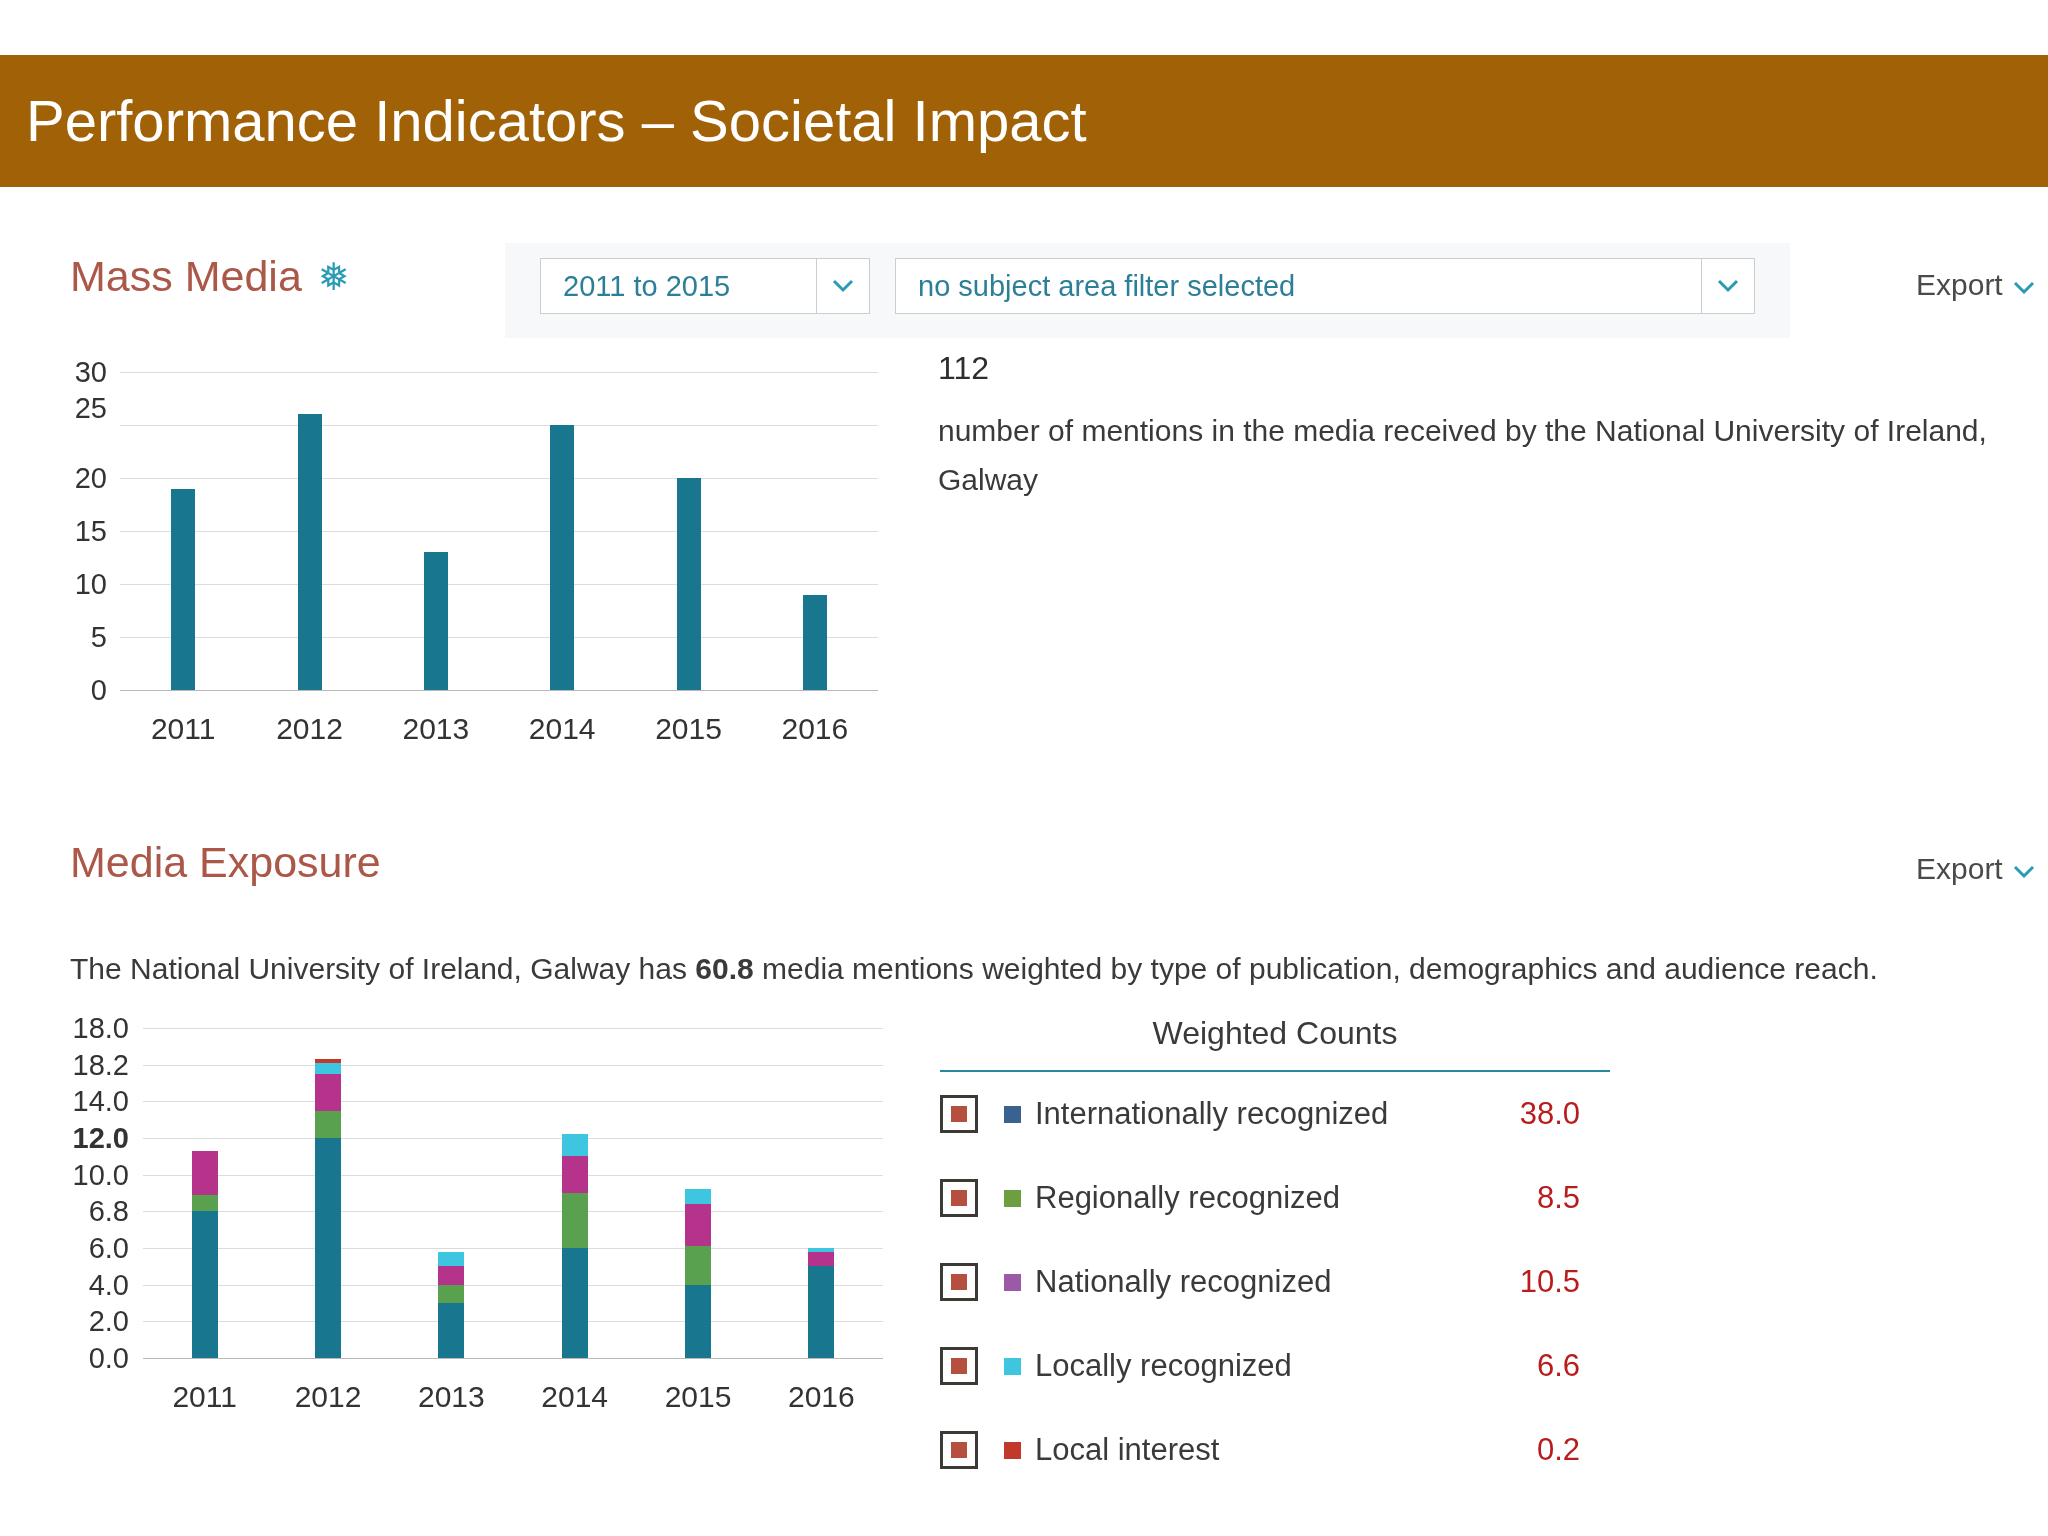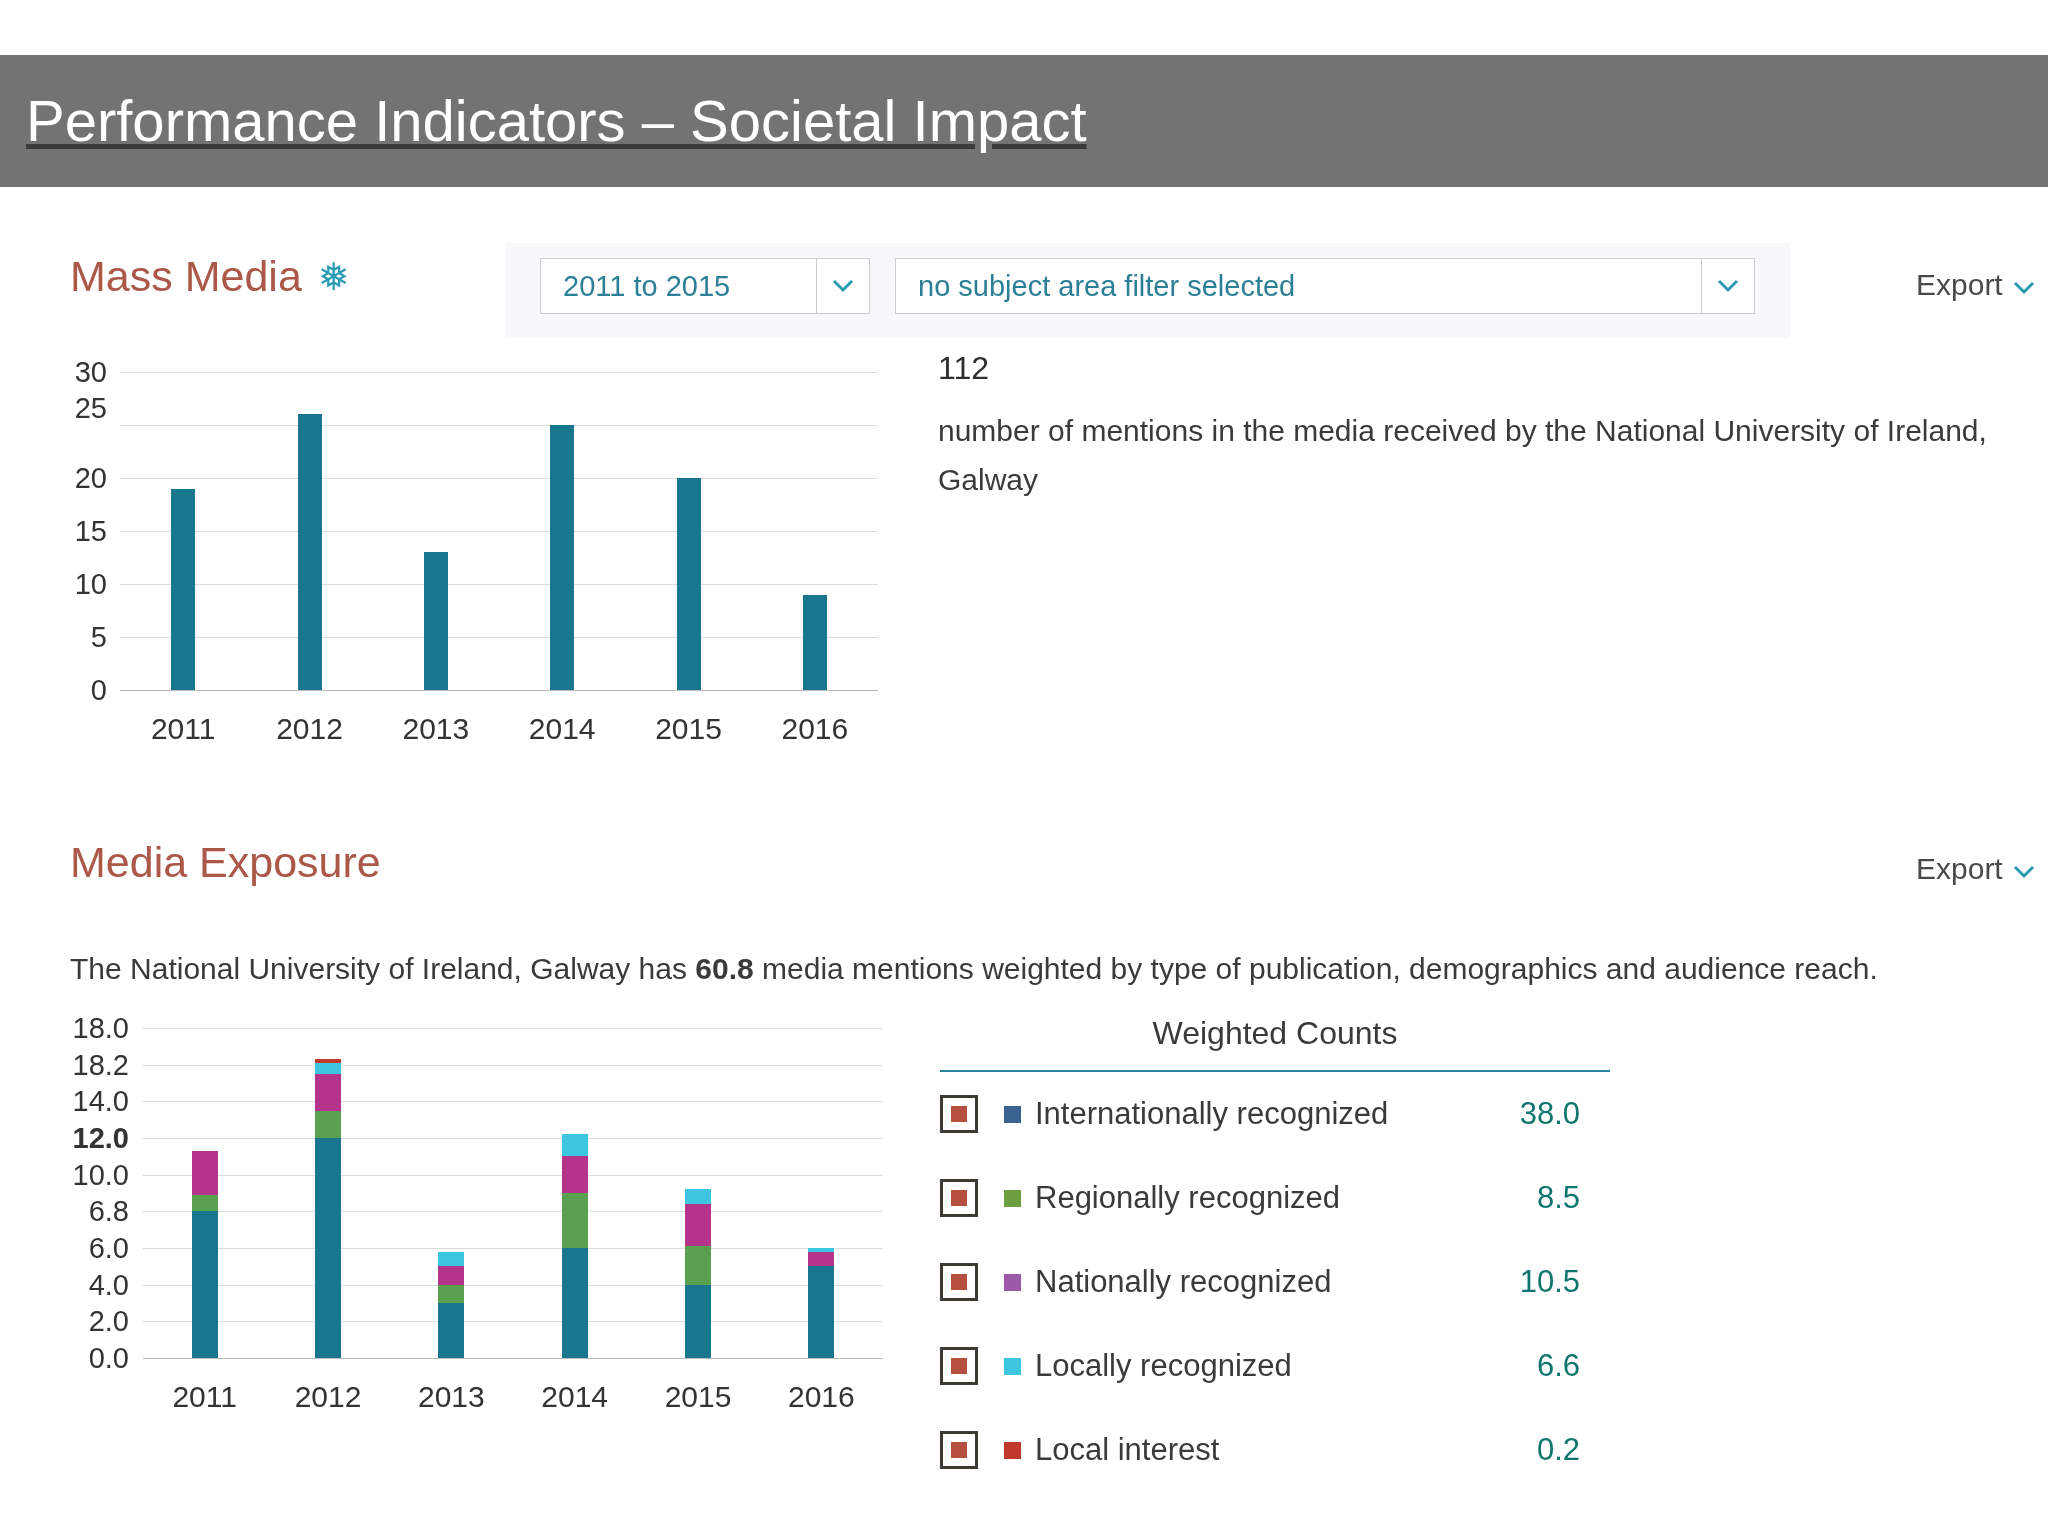--- a/index.html
+++ b/index.html
@@ -1,20 +1,20 @@
 <!DOCTYPE html>
 <html><head>
 <meta charset="utf-8">
 <style>
   html,body{margin:0;padding:0;background:#fff;}
   .canvas{position:relative;width:2048px;height:1536px;background:#ffffff;overflow:hidden;
           font-family:"Liberation Sans", sans-serif;color:#3a3a3a;}
 
   
-  .banner{position:absolute;top:55px;left:0;width:100%;height:132px;background:#737373;text-decoration:underline;}
+  .banner{position:absolute;top:55px;left:0;width:100%;height:132px;background:#a16207;}
   .banner h1{margin:0;padding-left:26px;font-size:58px;line-height:132px;font-weight:300;color:#ffffff;}
 
   
   .section-head{position:absolute;display:flex;align-items:center;gap:16px;}
   .section-head h2{margin:0;font-size:43px;font-weight:400;color:#ab5849;}
   .snowflake{font-size:38px;color:#2a9bb5;line-height:1;}
 
   
   .filter-bg{position:absolute;left:505px;top:243px;width:1285px;height:95px;background:#f6f8f9;}
   .dropdown{position:absolute;height:56px;background:#fff;border:1px solid #c9ced1;display:flex;align-items:center;box-sizing:border-box;cursor:pointer;}
@@ -58,21 +58,21 @@
   .summary .bold{font-weight:700;}
 
   
   .legend{position:absolute;left:940px;top:1015px;width:670px;}
   .legend-title{text-align:center;font-size:32px;color:#3a3a3a;padding-bottom:18px;border-bottom:2px solid #2a87a0;}
   .legend-row{display:flex;align-items:center;height:84px;}
   .filter-toggle{width:38px;height:38px;box-sizing:border-box;border:3px solid #3d3a35;background:#fff;display:flex;align-items:center;justify-content:center;cursor:pointer;padding:0;}
   .filter-toggle .inner-sq{width:16px;height:16px;background:#b5503f;display:block;}
   .legend-swatch{width:17px;height:17px;margin-left:26px;flex:0 0 auto;}
   .legend-label{margin-left:14px;font-size:31px;color:#3a3a3a;}
-  .legend-value{margin-left:auto;padding-right:30px;font-size:31px;color:#0f766e;}
+  .legend-value{margin-left:auto;padding-right:30px;font-size:31px;color:#b91c1c;}
 </style>
 </head>
 <body>
 
 <div class="canvas">
 
   <div class="banner">
     <h1>Performance Indicators – Societal Impact</h1>
   </div>
 

